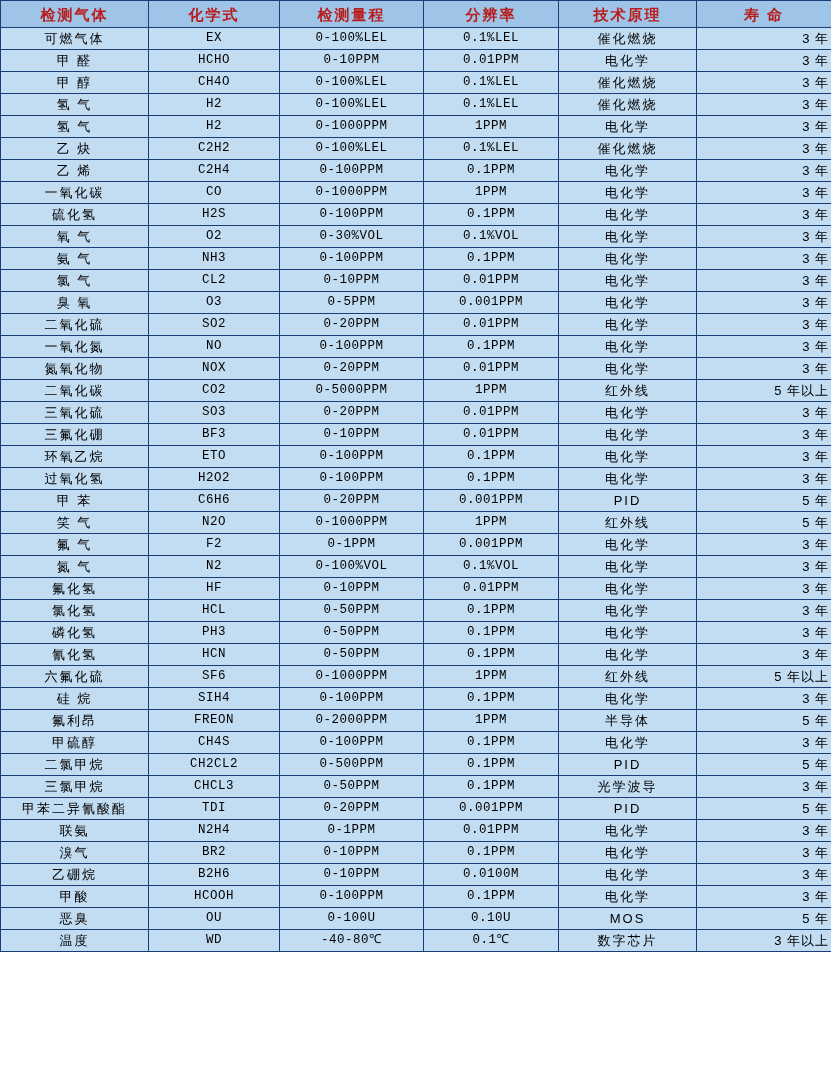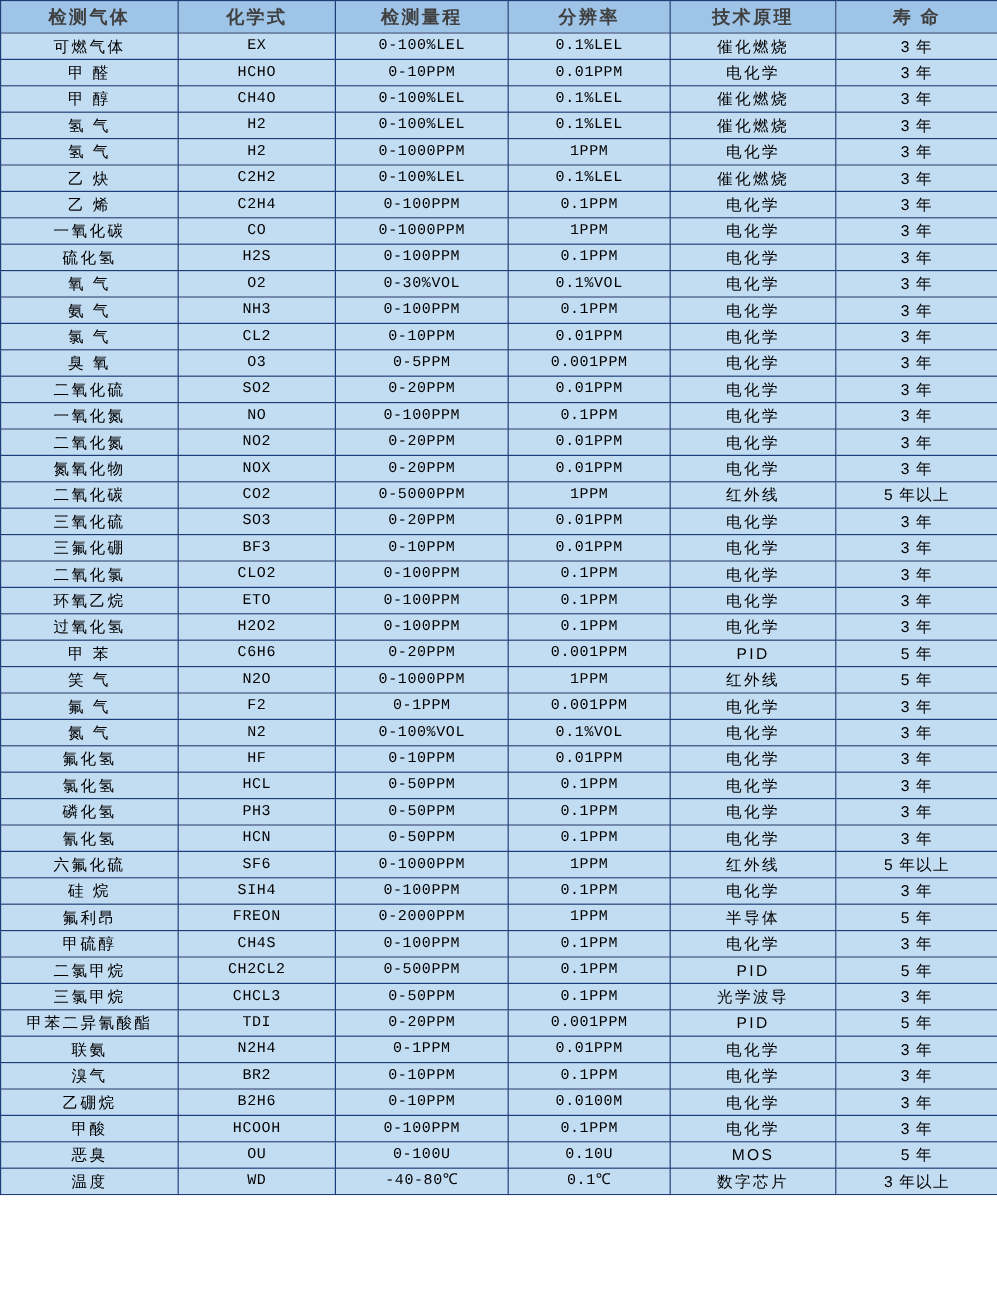--- a/index.html
+++ b/index.html
@@ -29,41 +29,42 @@
     text-align: center;
     vertical-align: middle;
     height: 21px;
     line-height: 19px;
     padding: 0 2px;
     overflow: hidden;
     white-space: nowrap;
   }
   #gas-table thead th {
     background: #9ec4e8;
-    color: #404040;
+    color: #b91c1c;
     font-size: 15px;
     font-weight: bold;
     height: 26px;
     letter-spacing: 2px;
   }
   #gas-table tbody td {
     background: #c2dcf2;
     color: #000000;
     font-size: 13px;
   }
   #gas-table tbody td.name {
     letter-spacing: 2px;
   }
   #gas-table tbody td.mono {
     font-family: "Liberation Mono", monospace;
     font-size: 12.5px;
     letter-spacing: 0.5px;
   }
   #gas-table tbody td.life {
     letter-spacing: 1px;
+    text-align: right;
   }
 </style>
 </head>
 <body>
 
 <table id="gas-table">
   <colgroup>
     <col class="c0">
       <col class="c1">
       <col class="c2">
@@ -196,28 +197,20 @@
       </tr>
       <tr>
         <td class="name">一氧化氮</td>
         <td class="mono">NO</td>
         <td class="mono">0-100PPM</td>
         <td class="mono">0.1PPM</td>
         <td class="name">电化学</td>
         <td class="life">3 年</td>
       </tr>
       <tr>
-        <td class="name">二氧化氮</td>
-        <td class="mono">NO2</td>
-        <td class="mono">0-20PPM</td>
-        <td class="mono">0.01PPM</td>
-        <td class="name">电化学</td>
-        <td class="life">3 年</td>
-      </tr>
-      <tr>
         <td class="name">氮氧化物</td>
         <td class="mono">NOX</td>
         <td class="mono">0-20PPM</td>
         <td class="mono">0.01PPM</td>
         <td class="name">电化学</td>
         <td class="life">3 年</td>
       </tr>
       <tr>
         <td class="name">二氧化碳</td>
         <td class="mono">CO2</td>
@@ -232,28 +225,20 @@
         <td class="mono">0-20PPM</td>
         <td class="mono">0.01PPM</td>
         <td class="name">电化学</td>
         <td class="life">3 年</td>
       </tr>
       <tr>
         <td class="name">三氟化硼</td>
         <td class="mono">BF3</td>
         <td class="mono">0-10PPM</td>
         <td class="mono">0.01PPM</td>
-        <td class="name">电化学</td>
-        <td class="life">3 年</td>
-      </tr>
-      <tr>
-        <td class="name">二氧化氯</td>
-        <td class="mono">CLO2</td>
-        <td class="mono">0-100PPM</td>
-        <td class="mono">0.1PPM</td>
         <td class="name">电化学</td>
         <td class="life">3 年</td>
       </tr>
       <tr>
         <td class="name">环氧乙烷</td>
         <td class="mono">ETO</td>
         <td class="mono">0-100PPM</td>
         <td class="mono">0.1PPM</td>
         <td class="name">电化学</td>
         <td class="life">3 年</td>

